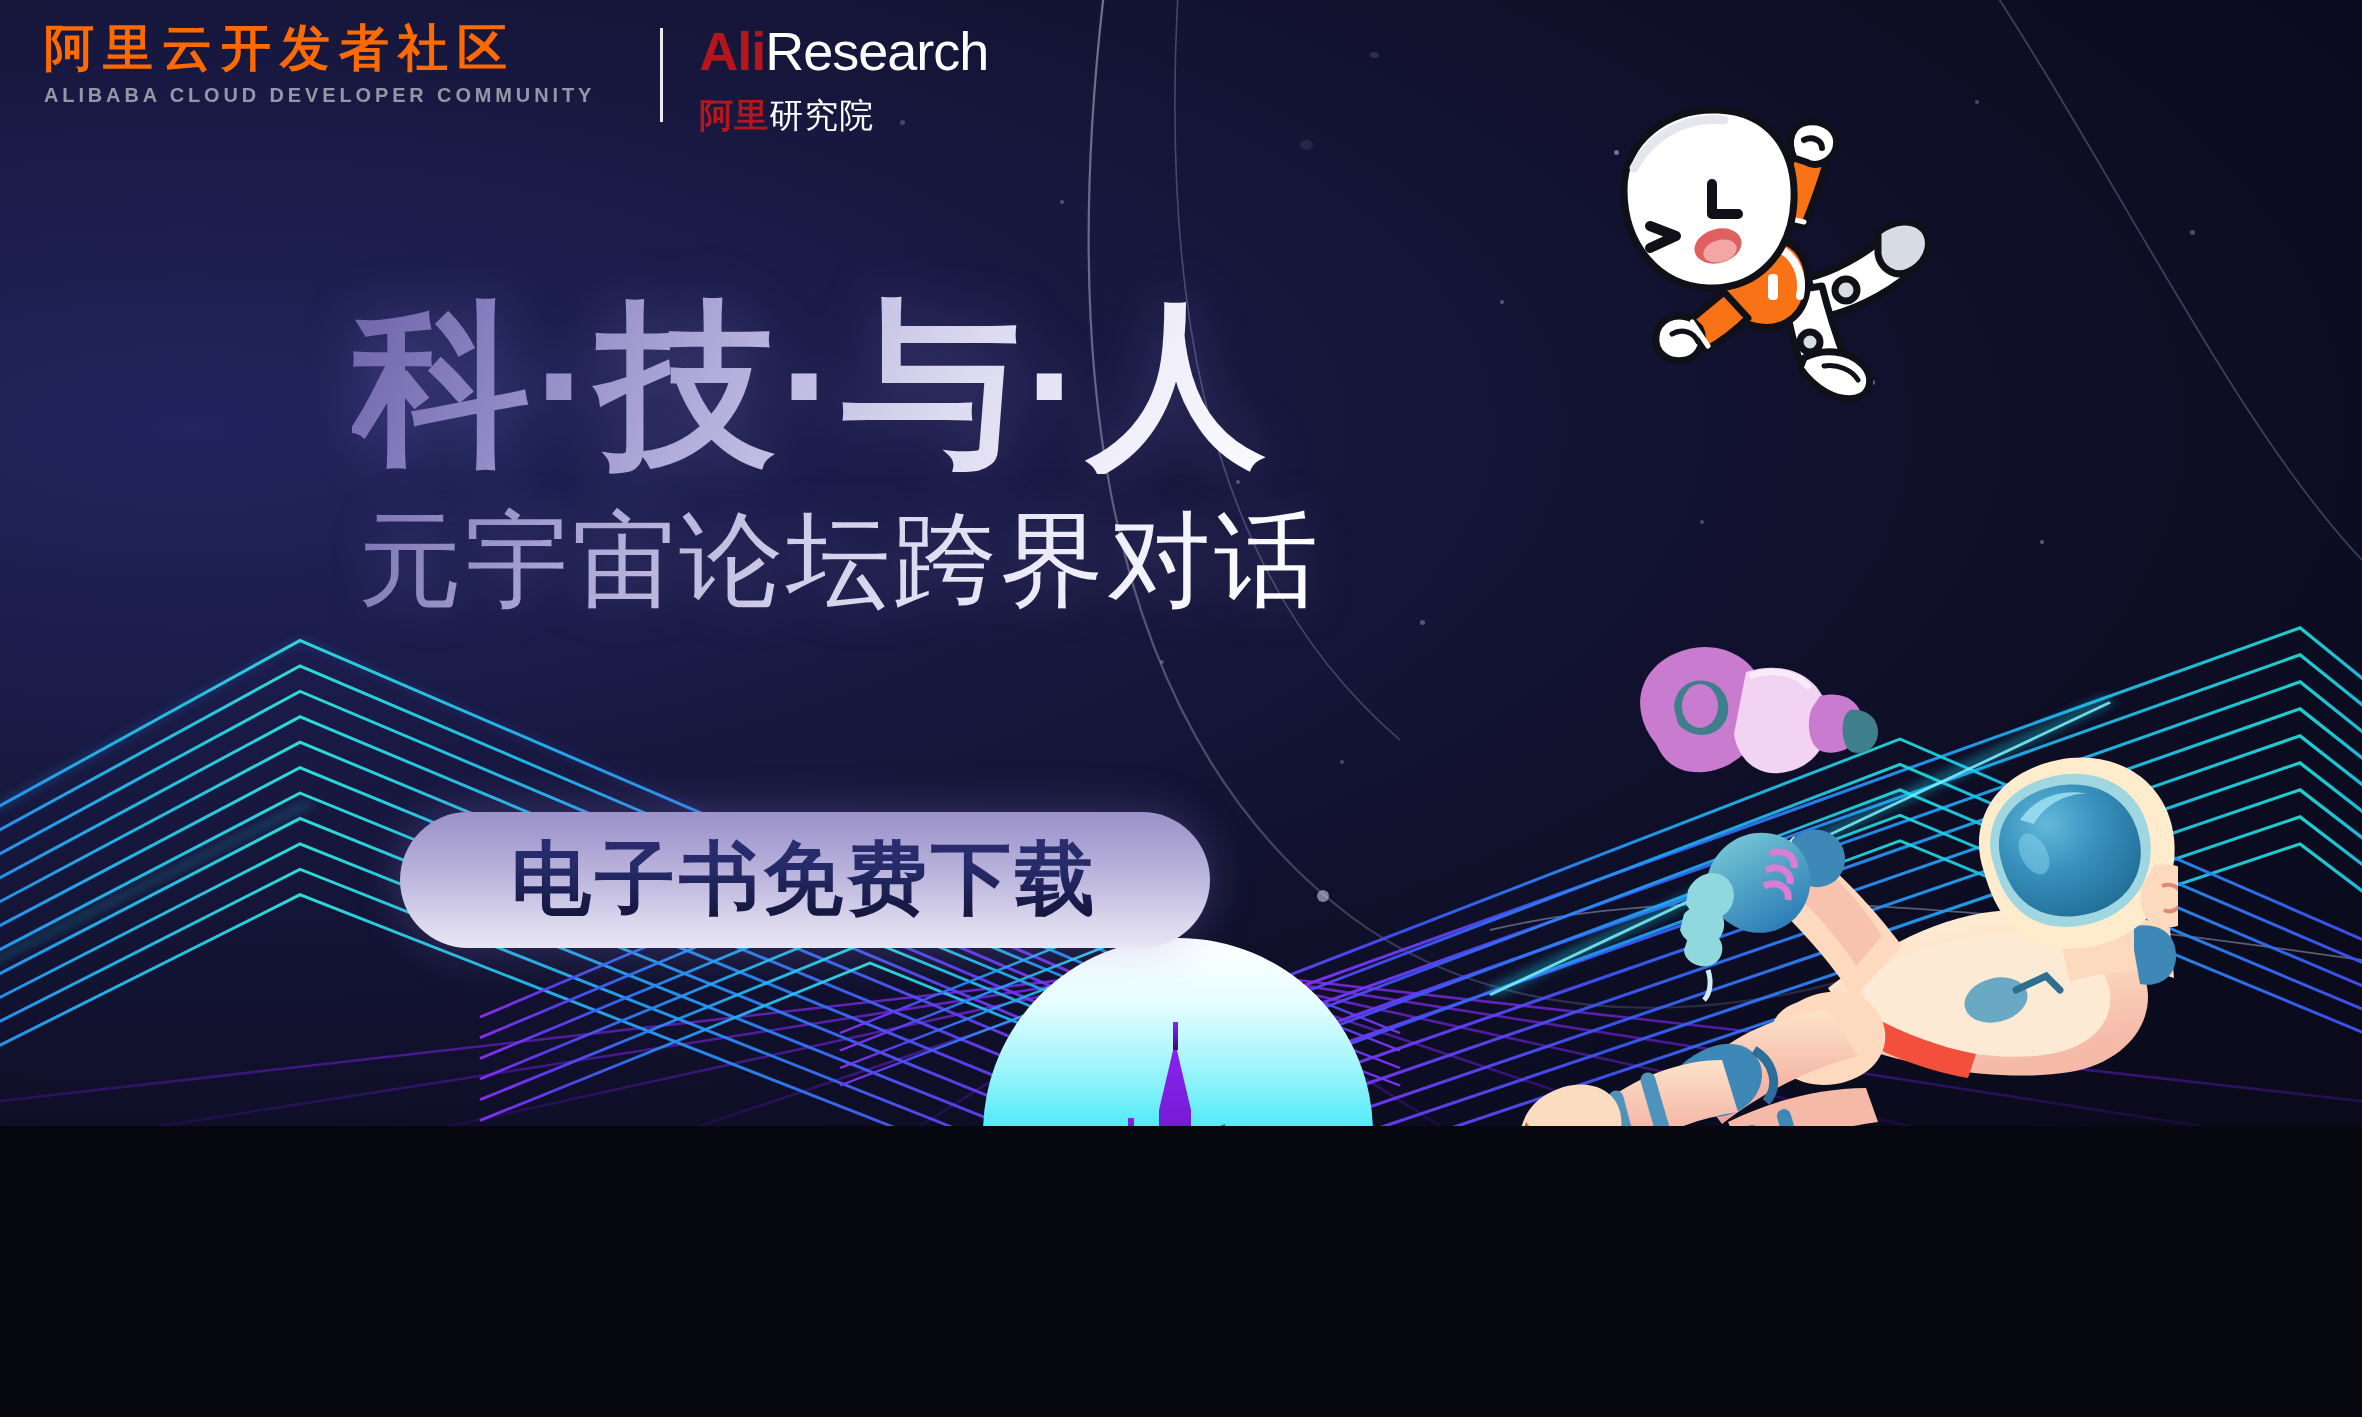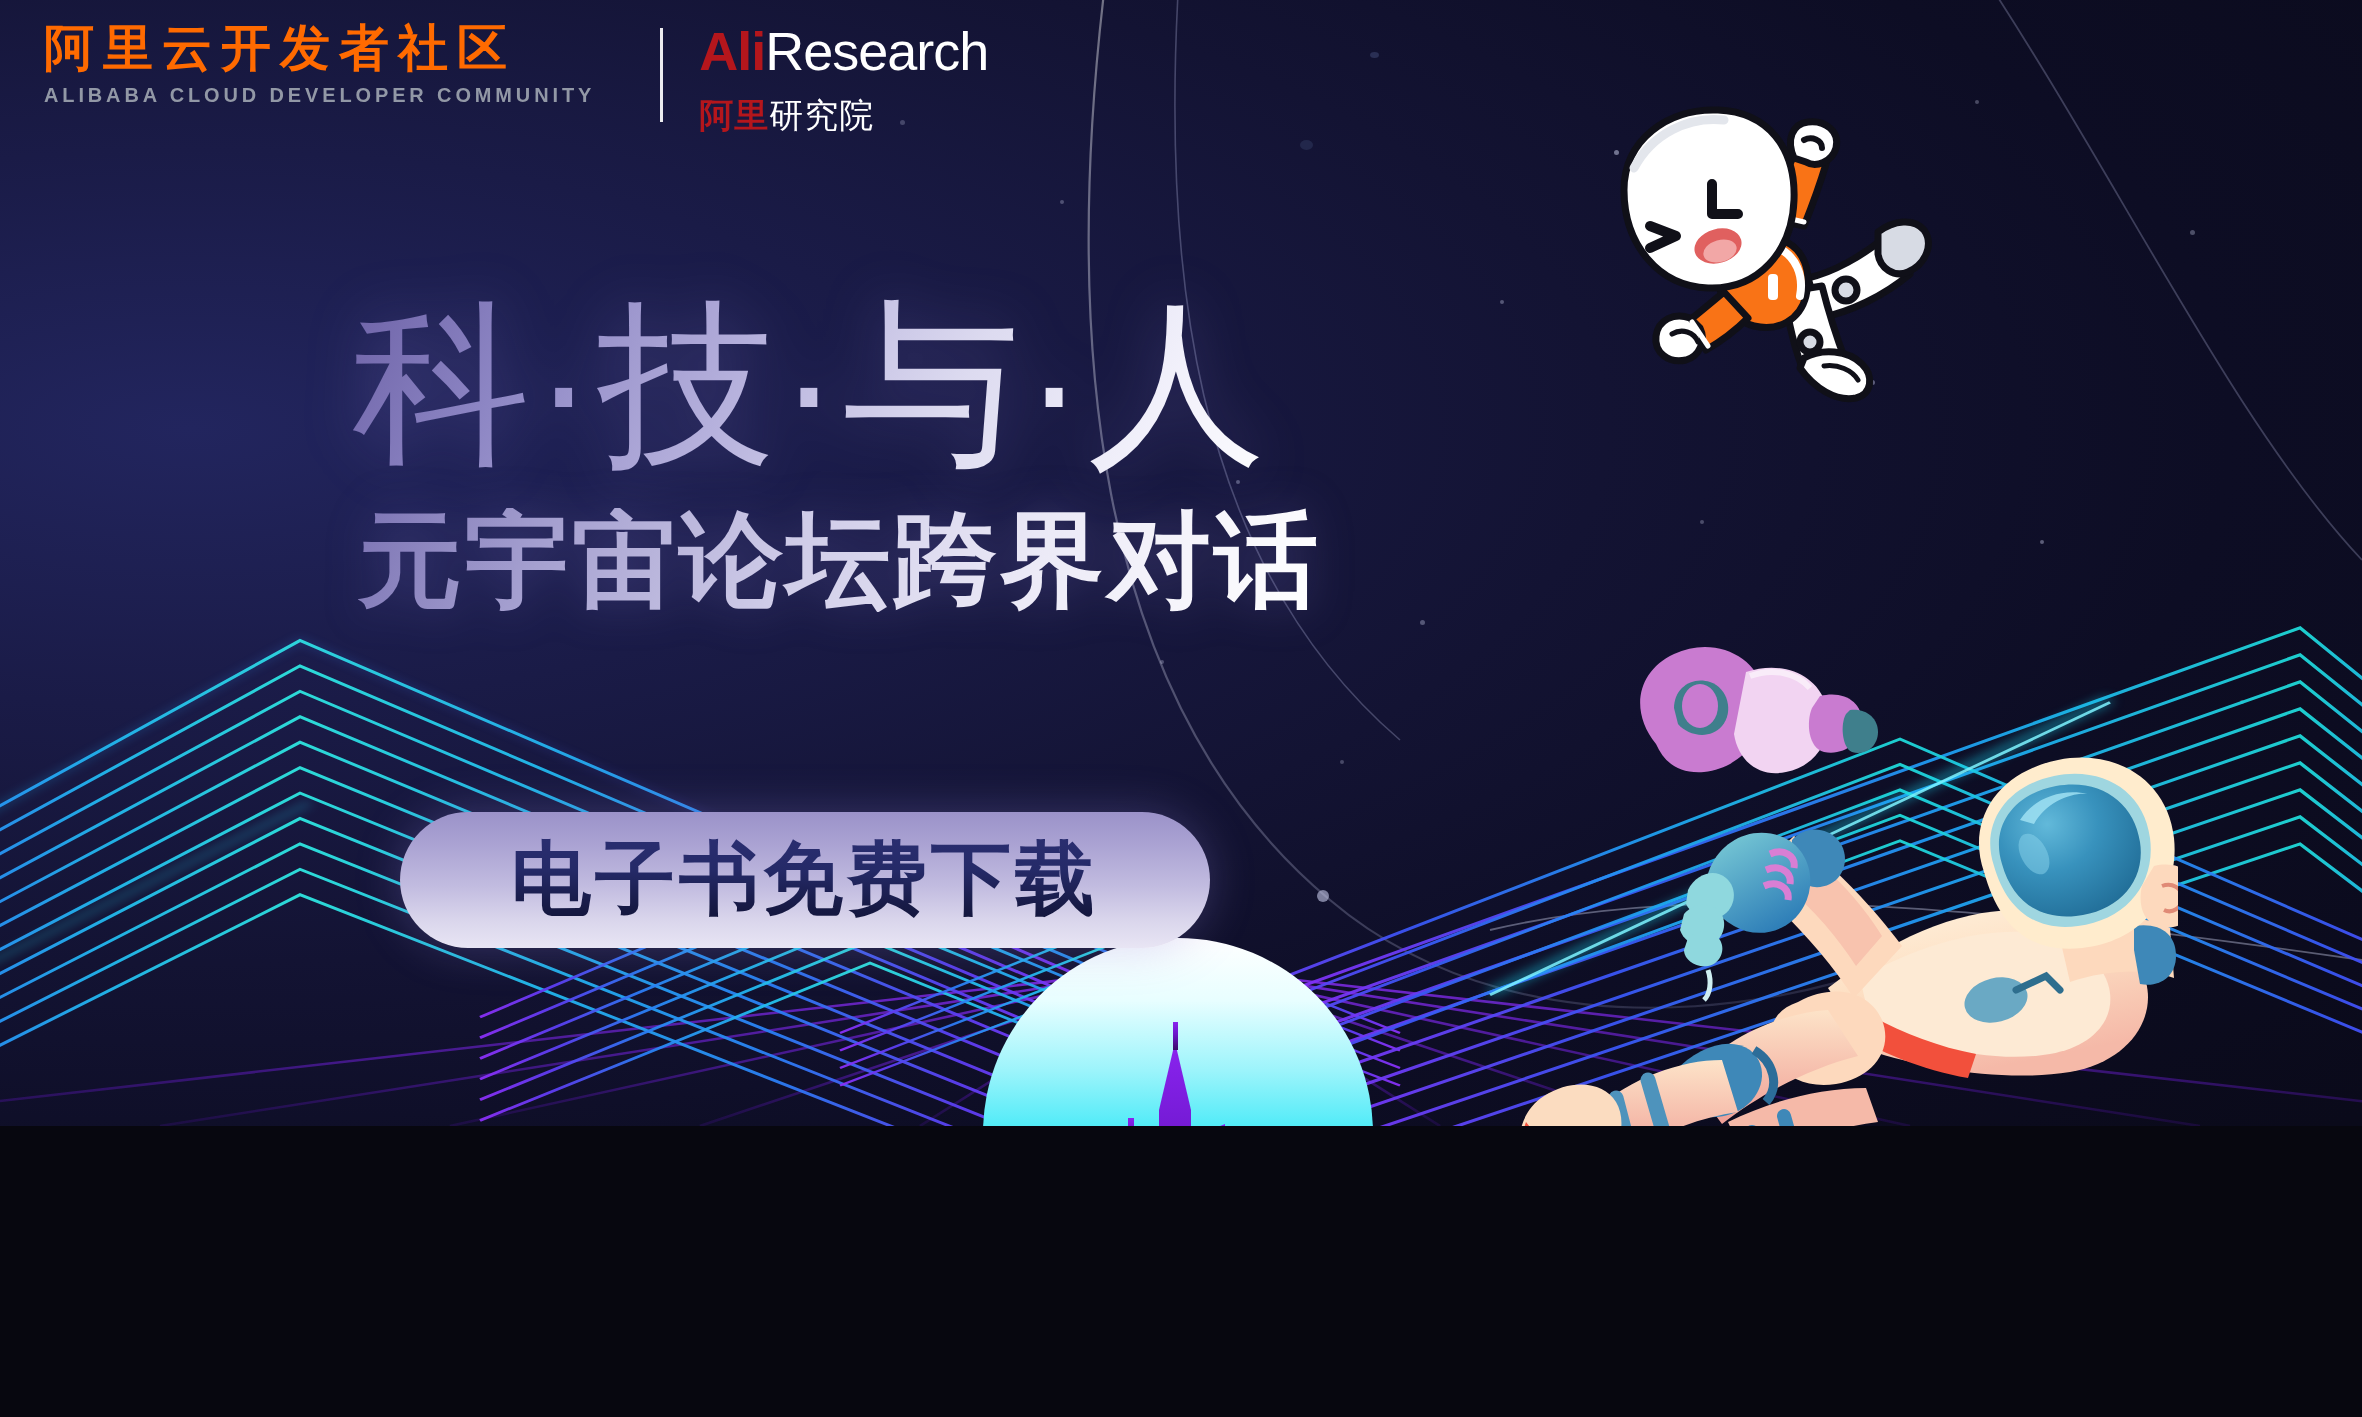--- a/index.html
+++ b/index.html
@@ -40,30 +40,30 @@
   .ali-research{font-size:54px;line-height:1;white-space:nowrap;font-weight:normal;}
   .ali-research .ali{color:#b4161c;font-weight:bold;letter-spacing:-1px;}
   .ali-research .research{color:#ffffff;letter-spacing:-1px;}
   .ali-research-cn{font-size:34px;line-height:1;margin-top:20px;white-space:nowrap;letter-spacing:1px;}
   .ali-research-cn .c-red{color:#b4161c;font-weight:bold;}
   .ali-research-cn .c-white{color:#ffffff;}
 
   
   #title-block{position:absolute;left:352px;top:296px;}
   .main-title{
-    font-size:178px;line-height:1;font-weight:normal;white-space:nowrap;
+    font-size:178px;line-height:1;font-weight:bold;white-space:nowrap;
     letter-spacing:4px;
     background:linear-gradient(118deg,#6e63a8 0%,#8d86c4 18%,#b5b0dc 40%,#dddbf0 62%,#f2f1fb 82%,#ffffff 100%);
     -webkit-background-clip:text;background-clip:text;color:transparent;
     -webkit-text-fill-color:transparent;
     filter:drop-shadow(0 0 28px rgba(150,140,230,.28));
   }
   .sub-title{
     margin-top:34px;margin-left:6px;
-    font-size:104px;line-height:1;font-weight:bold;white-space:nowrap;
+    font-size:104px;line-height:1;font-weight:normal;white-space:nowrap;
     letter-spacing:3px;
     background:linear-gradient(115deg,#7c74b4 0%,#a5a0d0 20%,#cfcce8 45%,#eceaf7 70%,#ffffff 100%);
     -webkit-background-clip:text;background-clip:text;color:transparent;
     -webkit-text-fill-color:transparent;
     filter:drop-shadow(0 0 22px rgba(150,140,230,.25));
   }
 
   
   #cta{
     position:absolute;left:400px;top:812px;

